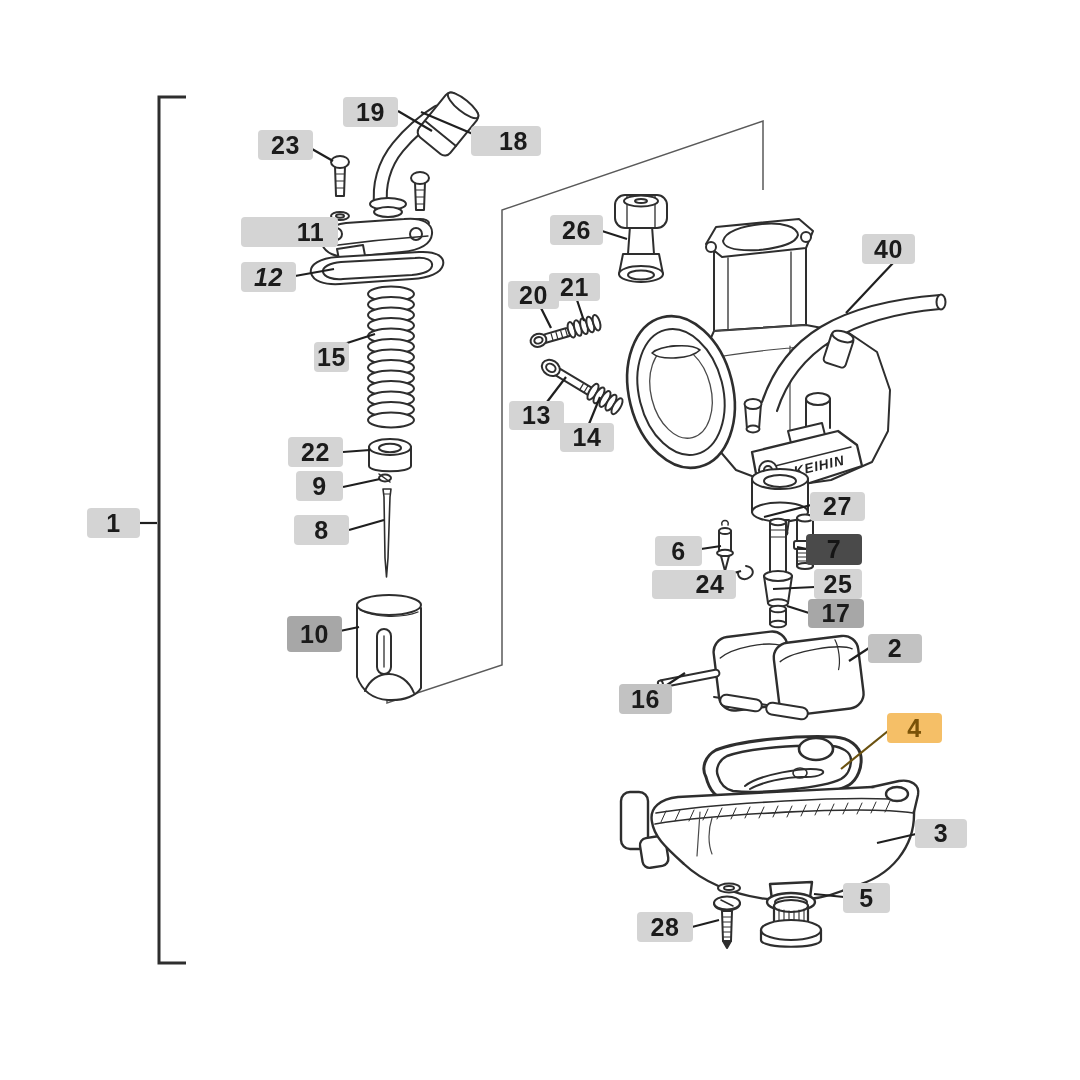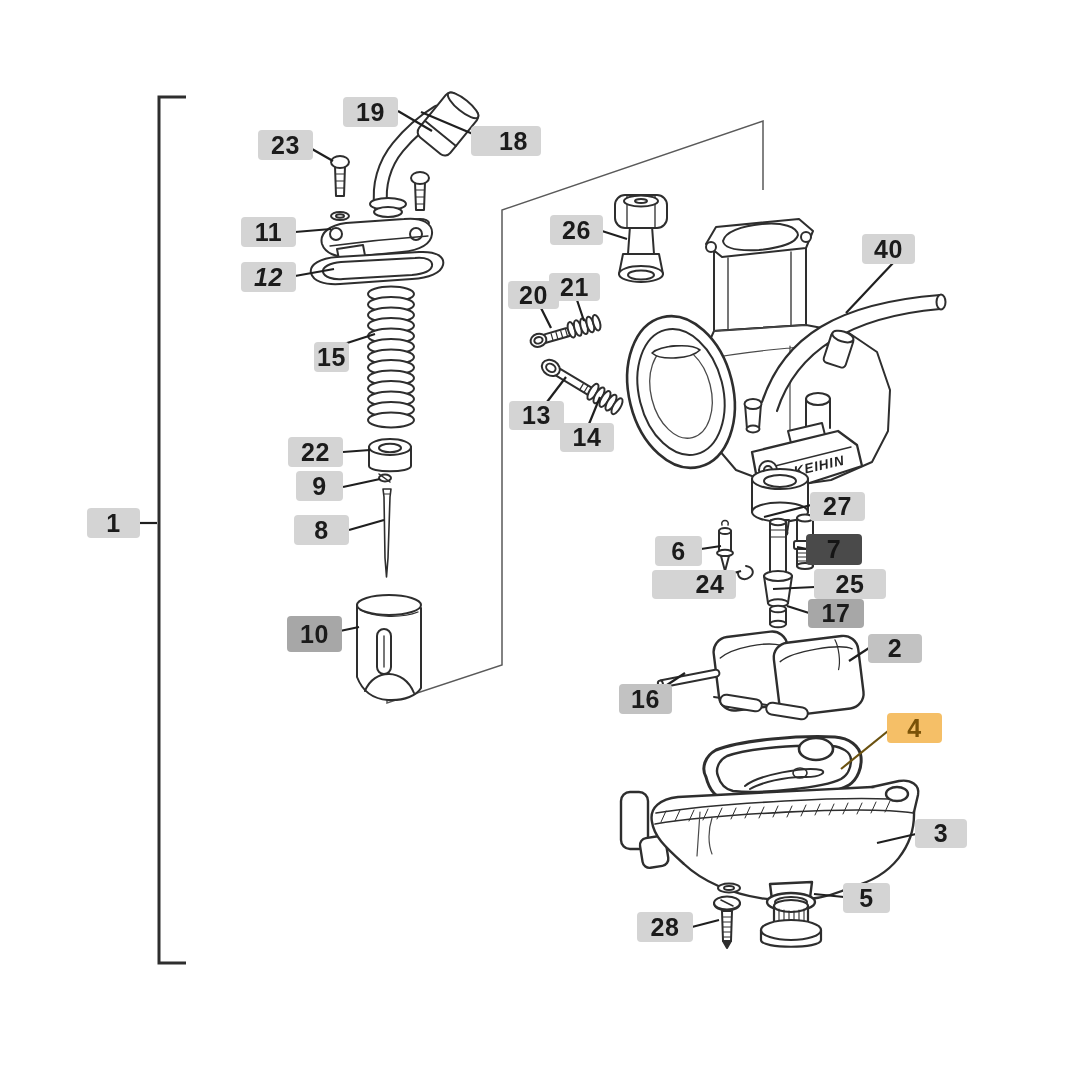--- a/index.html
+++ b/index.html
@@ -337,38 +337,38 @@
         <line x1="844" y1="897" x2="814" y2="894" stroke="#1f1f1f" stroke-width="2.2"></line>
         <line x1="692" y1="927" x2="719" y2="920" stroke="#1f1f1f" stroke-width="2.2"></line>
       </g>
 </svg>
 
 <div class="callout-layer">
       <div class="callout light" style="left: 87px; top: 508px; width: 53px; height: 30px;">1</div>
       <div class="callout light" style="left: 343px; top: 97px; width: 55px; height: 30px;">19</div>
       <div class="callout light" style="left: 471px; top: 126px; width: 55px; height: 30px; padding-left: 15px;">18</div>
       <div class="callout light" style="left: 258px; top: 130px; width: 55px; height: 30px;">23</div>
-      <div class="callout light" style="left: 241px; top: 217px; width: 55px; height: 30px;">11</div>
+      <div class="callout light" style="left: 241px; top: 217px; width: 55px; height: 30px; padding-left: 42px;">11</div>
       <div class="callout light" style="left: 241px; top: 262px; width: 55px; height: 30px; font-style: italic;">12</div>
       <div class="callout light" style="left: 290px; top: 342px; width: 35px; height: 30px; margin-left: 24px;">15</div>
       <div class="callout light" style="left: 288px; top: 437px; width: 55px; height: 30px;">22</div>
       <div class="callout light" style="left: 296px; top: 471px; width: 47px; height: 30px;">9</div>
       <div class="callout light" style="left: 294px; top: 515px; width: 55px; height: 30px;">8</div>
       <div class="callout medium" style="left: 287px; top: 616px; width: 55px; height: 36px;">10</div>
       <div class="callout light" style="left: 550px; top: 215px; width: 53px; height: 30px;">26</div>
       <div class="callout light" style="left: 508px; top: 281px; width: 51px; height: 28px;">20</div>
       <div class="callout light" style="left: 549px; top: 273px; width: 51px; height: 28px;">21</div>
       <div class="callout light" style="left: 509px; top: 401px; width: 55px; height: 29px;">13</div>
       <div class="callout light" style="left: 560px; top: 423px; width: 54px; height: 29px;">14</div>
       <div class="callout light" style="left: 862px; top: 234px; width: 53px; height: 30px;">40</div>
       <div class="callout light" style="left: 810px; top: 492px; width: 55px; height: 29px;">27</div>
       <div class="callout light" style="left: 655px; top: 536px; width: 47px; height: 30px;">6</div>
       <div class="callout light" style="left: 652px; top: 570px; width: 52px; height: 29px; padding-left: 32px;">24</div>
       <div class="callout dark" style="left: 806px; top: 534px; width: 56px; height: 31px;">7</div>
-      <div class="callout light" style="left: 814px; top: 569px; width: 72px; height: 30px;">25</div>
+      <div class="callout light" style="left: 814px; top: 569px; width: 48px; height: 30px;">25</div>
       <div class="callout medium" style="left: 808px; top: 599px; width: 56px; height: 29px;">17</div>
       <div class="callout mlight" style="left: 868px; top: 634px; width: 54px; height: 29px;">2</div>
       <div class="callout mlight" style="left: 619px; top: 684px; width: 53px; height: 30px;">16</div>
       <div class="callout accent" style="left: 887px; top: 713px; width: 55px; height: 30px;">4</div>
       <div class="callout light" style="left: 915px; top: 819px; width: 52px; height: 29px;">3</div>
       <div class="callout light" style="left: 843px; top: 883px; width: 47px; height: 30px;">5</div>
       <div class="callout light" style="left: 637px; top: 912px; width: 56px; height: 30px;">28</div>
     </div>
 
 </div>

